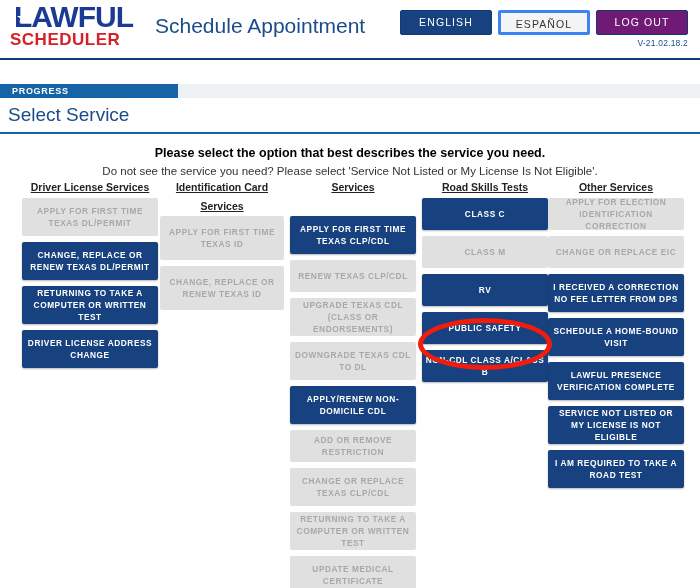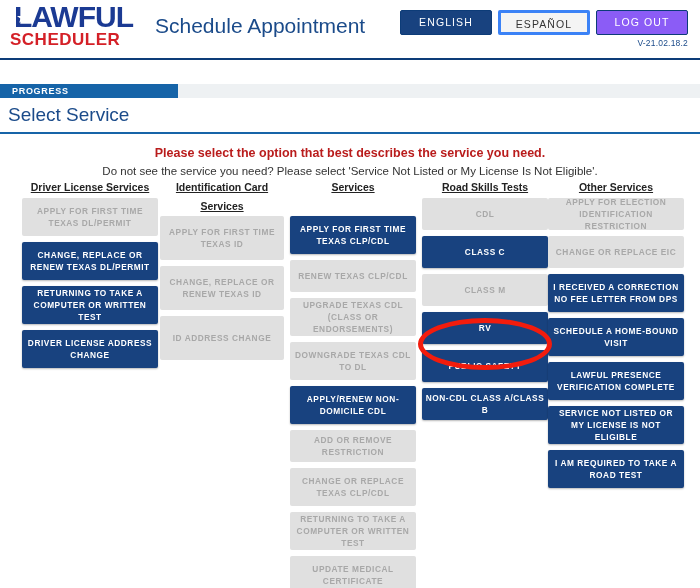--- a/index.html
+++ b/index.html
@@ -65,21 +65,21 @@
     font-weight:normal;
     letter-spacing:1.1px;
     text-align:center;
     line-height:23px;
     cursor:pointer;
     border-radius:2px;
     font-family:"Liberation Sans", sans-serif;
   }
   #btn-english { left:400px; width:92px; background:#18427f; color:#ffffff; }
   #btn-espanol { left:498px; width:92px; background:#f4f4f4; color:#333333; border:3px solid #3b82f6; }
-  #btn-logout  { left:596px; width:92px; background:#8b5cf6; color:#ffffff; }
+  #btn-logout  { left:596px; width:92px; background:#701a75; color:#ffffff; }
   #version {
     position:absolute;
     right:12px; top:38px;
     font-size:8.5px;
     color:#1b4b8a;
     letter-spacing:0.2px;
   }
 
   
   #progress-wrap {
@@ -104,21 +104,21 @@
   #section-title {
     padding:6px 0 6px 8px;
     font-size:19px;
     color:#1b4b8a;
     border-bottom:2px solid #1664a8;
   }
 
   
   #instructions { text-align:center; padding-top:12px; }
   #instr-main {
-    font-size:12.5px; font-weight:bold; color:#b91c1c;
+    font-size:12.5px; font-weight:bold; color:#000000;
   }
   #instr-sub {
     font-size:11.5px; color:#333333; margin-top:5px;
   }
 
   
   #columns {
     position:absolute;
     left:0; top:178px;
     width:700px;
@@ -216,52 +216,50 @@
         <div class="svc-btn enabled" style="height: 38px;">RETURNING TO TAKE A COMPUTER OR WRITTEN TEST</div>
         <div class="svc-btn enabled" style="height: 38px;">DRIVER LICENSE ADDRESS CHANGE</div>
       </div>
     </div>
     <div class="col" style="left: 160px; width: 124px;">
       <div class="col-head">Identification Card</div>
       <div class="col-head">Services</div>
       <div style="position: absolute; top: 38px; left: 0px; width: 100%;">
         <div class="svc-btn disabled" style="height: 44px;">APPLY FOR FIRST TIME TEXAS ID</div>
         <div class="svc-btn disabled" style="height: 44px;">CHANGE, REPLACE OR RENEW TEXAS ID</div>
-        <div class="svc-btn disabled" style="height: 44px;">ID ADDRESS CHANGE</div>
       </div>
     </div>
     <div class="col" style="left: 290px; width: 126px;">
       <div class="col-head">Services</div>
       <div style="position: absolute; top: 38px; left: 0px; width: 100%;">
         <div class="svc-btn enabled" style="height: 38px;">APPLY FOR FIRST TIME TEXAS CLP/CDL</div>
         <div class="svc-btn disabled" style="height: 32px;">RENEW TEXAS CLP/CDL</div>
         <div class="svc-btn disabled" style="height: 38px;">UPGRADE TEXAS CDL (CLASS OR ENDORSEMENTS)</div>
         <div class="svc-btn disabled" style="height: 38px;">DOWNGRADE TEXAS CDL TO DL</div>
         <div class="svc-btn enabled" style="height: 38px;">APPLY/RENEW NON-DOMICILE CDL</div>
         <div class="svc-btn disabled" style="height: 32px;">ADD OR REMOVE RESTRICTION</div>
         <div class="svc-btn disabled" style="height: 38px;">CHANGE OR REPLACE TEXAS CLP/CDL</div>
         <div class="svc-btn disabled" style="height: 38px;">RETURNING TO TAKE A COMPUTER OR WRITTEN TEST</div>
         <div class="svc-btn disabled" style="height: 38px;">UPDATE MEDICAL CERTIFICATE</div>
       </div>
     </div>
     <div class="col" style="left: 422px; width: 126px;">
       <div class="col-head">Road Skills Tests</div>
       <div style="position: absolute; top: 20px; left: 0px; width: 100%;">
-        <div class="svc-btn disabled" style="height: 32px;">CDL</div>
         <div class="svc-btn enabled" style="height: 32px;">CLASS C</div>
         <div class="svc-btn disabled" style="height: 32px;">CLASS M</div>
         <div class="svc-btn enabled" style="height: 32px;">RV</div>
         <div class="svc-btn enabled" style="height: 32px;">PUBLIC SAFETY</div>
         <div class="svc-btn enabled" style="height: 32px;">NON-CDL CLASS A/CLASS B</div>
       </div>
     </div>
     <div class="col" style="left: 548px; width: 136px;">
       <div class="col-head">Other Services</div>
       <div style="position: absolute; top: 20px; left: 0px; width: 100%;">
-        <div class="svc-btn disabled" style="height: 32px;">APPLY FOR ELECTION IDENTIFICATION RESTRICTION</div>
+        <div class="svc-btn disabled" style="height: 32px;">APPLY FOR ELECTION IDENTIFICATION CORRECTION</div>
         <div class="svc-btn disabled" style="height: 32px;">CHANGE OR REPLACE EIC</div>
         <div class="svc-btn enabled" style="height: 38px; text-align: center;">I RECEIVED A CORRECTION NO FEE LETTER FROM DPS</div>
         <div class="svc-btn enabled" style="height: 38px;">SCHEDULE A HOME-BOUND VISIT</div>
         <div class="svc-btn enabled" style="height: 38px;">LAWFUL PRESENCE VERIFICATION COMPLETE</div>
         <div class="svc-btn enabled" style="height: 38px;">SERVICE NOT LISTED OR MY LICENSE IS NOT ELIGIBLE</div>
         <div class="svc-btn enabled" style="height: 38px;">I AM REQUIRED TO TAKE A ROAD TEST</div>
       </div>
     </div>
   </div>
 

